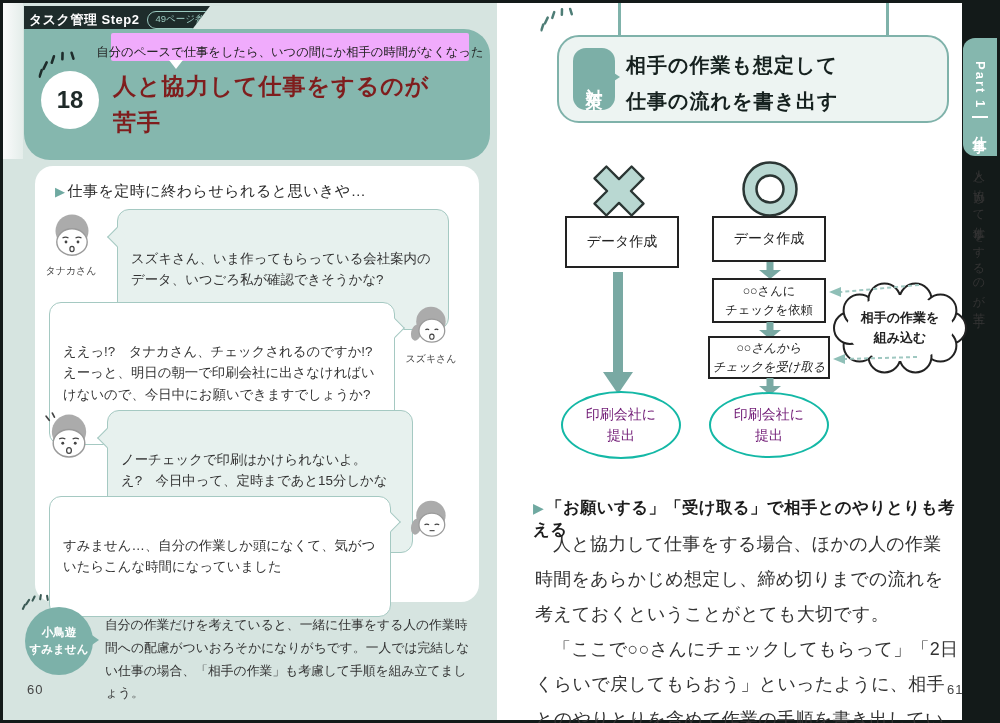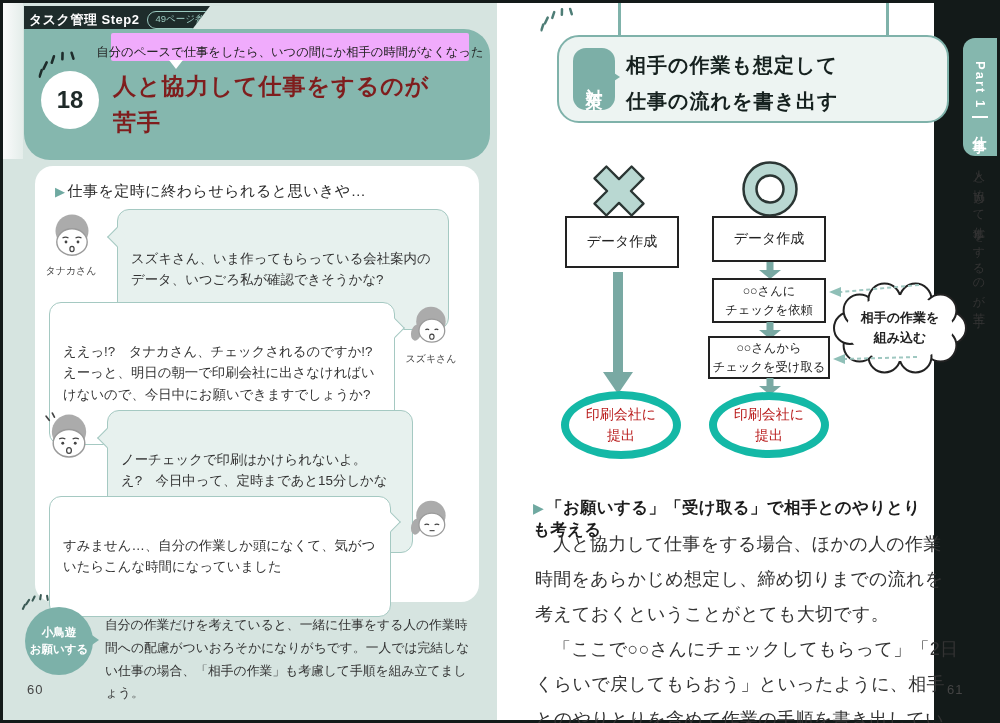--- a/index.html
+++ b/index.html
@@ -1,20 +1,20 @@
 <!DOCTYPE html>
 <html><head>
 <meta charset="utf-8">
 <style>
   html,body{margin:0;padding:0;}
   body{font-family:"Liberation Sans","DejaVu Sans",sans-serif;background:#555;}
   .canvas{position:relative;width:1000px;height:723px;background:#131a19;overflow:hidden;}
   .page{position:absolute;top:3px;height:717px;}
   .page-left{left:3px;width:494px;background:#d6e4e0;}
-  .page-right{left:497px;width:437px;background:#ffffff;}
+  .page-right{left:497px;width:437px;background:#ffffff;padding-left:28px;}
   .edge-light{position:absolute;left:0;top:0;width:20px;height:156px;
     background:linear-gradient(to right,#fafbfb,#e4edea);}
   
   .header-bar{position:absolute;left:21px;top:3px;width:186px;height:27px;background:#1e2c2b;
     clip-path:polygon(0 0,100% 0,89% 100%,0 100%);display:flex;align-items:center;
     padding-left:5px;gap:8px;box-sizing:border-box;}
   .header-label{color:#ffffff;font-size:13px;font-weight:bold;letter-spacing:.5px;white-space:nowrap;}
   .header-badge{color:#9ccac1;border:1.5px solid #9ccac1;border-radius:999px;font-size:9.5px;
     padding:1px 7px 2px;white-space:nowrap;}
   
@@ -64,22 +64,22 @@
     border:2.5px solid #7fb2aa;border-radius:22px;box-sizing:border-box;}
   .solution-badge{position:absolute;left:76px;top:45px;width:42px;height:62px;background:#7cafa7;
     border-radius:13px;color:#fff;font-size:17px;font-weight:bold;display:flex;align-items:center;
     justify-content:center;writing-mode:vertical-rl;letter-spacing:4px;z-index:2;}
   .badge-tail{position:absolute;left:114px;top:68px;width:0;height:0;
     border-top:6px solid transparent;border-bottom:6px solid transparent;border-left:9px solid #7cafa7;}
   .solution-title{position:absolute;left:129px;top:44px;font-size:20px;font-weight:bold;color:#16211f;
     line-height:1.8;white-space:pre-line;letter-spacing:1px;}
   .dbox{position:absolute;background:#fff;border:2px solid #222;display:flex;align-items:center;
     justify-content:center;text-align:center;color:#222;box-sizing:border-box;white-space:pre-line;}
-  .dellipse{position:absolute;background:#fff;border:8px solid #14b8a6;border-radius:50%;display:flex;
-    align-items:center;justify-content:center;text-align:center;color:#b91c1c;font-size:14px;
+  .dellipse{position:absolute;background:#fff;border:2px solid #14b8a6;border-radius:50%;display:flex;
+    align-items:center;justify-content:center;text-align:center;color:#701a75;font-size:14px;
     line-height:1.5;box-sizing:border-box;white-space:pre-line;}
   .cloud{position:absolute;left:336px;top:277px;width:134px;height:96px;}
   .cloud-label{position:absolute;inset:0;display:flex;align-items:center;justify-content:center;
     text-align:center;font-size:13px;color:#222;line-height:1.55;white-space:pre-line;font-weight:bold;}
   .section-heading{position:absolute;left:36px;top:494px;font-size:16.5px;font-weight:bold;color:#1c1c1c;
     letter-spacing:.3px;}
   .section-heading .marker{font-size:14px;}
   .body-text{position:absolute;left:38px;top:524px;width:424px;}
   .body-text p{margin:0;font-size:18px;line-height:1.95;color:#333;text-indent:1em;
     letter-spacing:.3px;}
@@ -196,21 +196,21 @@
       <g stroke="currentColor" stroke-width="3" stroke-linecap="round">
         <path d="M4,17 L1,23"></path>
           <path d="M10,10 L6,16"></path>
           <path d="M18,5 L15,11"></path>
         <path d="M27,3 L26,9"></path>
           <path d="M36,4 L37,10"></path>
       </g>
     </svg>
     <i class="advice-tail"></i>
     <div class="advice-circle">小鳥遊
-お願いする</div>
+すみません</div>
     <div class="advice-text">自分の作業だけを考えていると、一緒に仕事をする人の作業時間への配慮がついおろそかになりがちです。一人では完結しない仕事の場合、「相手の作業」も考慮して手順を組み立てましょう。</div>
 
     <div class="pagenum pn-left">60</div>
   </div>
 
   <div class="page page-right">
 
     <div class="hang-line" style="left:121px;"></div>
     <div class="hang-line" style="left:389px;"></div>
 
@@ -253,21 +253,21 @@
     <svg style="position:absolute;left:261px;top:259px;" width="24" height="17" viewBox="0 0 24 17">
       <rect x="8.5" y="0" width="7" height="8" fill="#79a9a3"></rect>
       <polygon points="1,8 23,8 12,17" fill="#79a9a3"></polygon>
     </svg>
     <div class="dbox" style="left:215px;top:275px;width:114px;height:45px;font-size:12.3px;line-height:1.5;">○○さんに
 チェックを依頼</div>
     <svg style="position:absolute;left:261px;top:319px;" width="24" height="17" viewBox="0 0 24 17">
       <rect x="8.5" y="0" width="7" height="8" fill="#79a9a3"></rect>
       <polygon points="1,8 23,8 12,17" fill="#79a9a3"></polygon>
     </svg>
-    <div class="dbox" style="left:211px;top:333px;width:122px;height:43px;font-size:12.3px;line-height:1.5;">○○さんから
+    <div class="dbox" style="left:211px;top:333px;width:122px;height:43px;font-size:12.3px;line-height:1.5;font-style:italic;">○○さんから
 チェックを受け取る</div>
     <svg style="position:absolute;left:261px;top:375px;" width="24" height="17" viewBox="0 0 24 17">
       <rect x="8.5" y="0" width="7" height="8" fill="#79a9a3"></rect>
       <polygon points="1,8 23,8 12,17" fill="#79a9a3"></polygon>
     </svg>
     <div class="dellipse" style="left:212px;top:389px;width:120px;height:66px;">印刷会社に
 提出</div>
 
     <div class="cloud">
       <svg width="134" height="96" viewBox="0 0 134 96">

